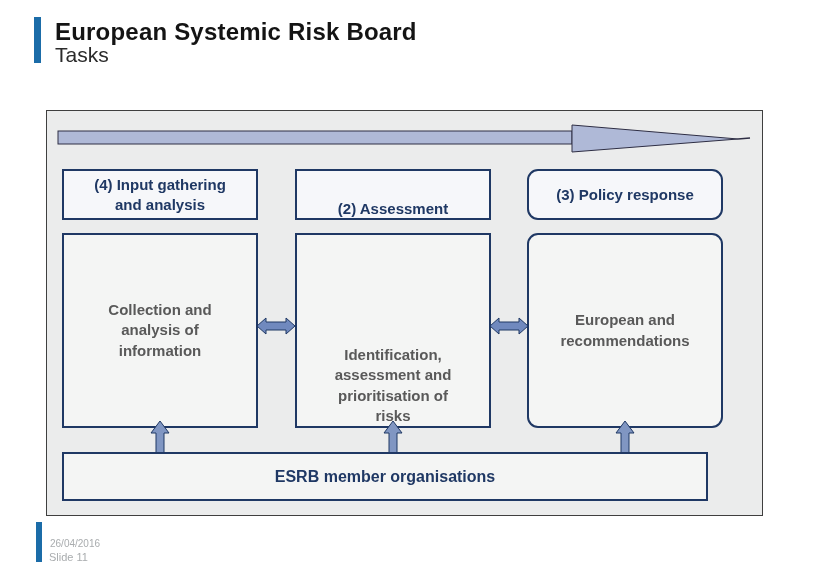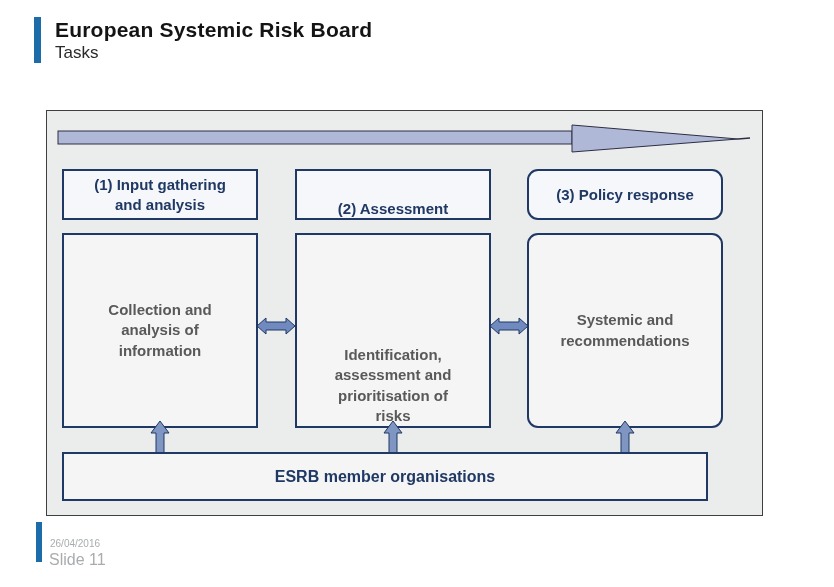--- a/index.html
+++ b/index.html
@@ -2,22 +2,22 @@
 <html><head>
 <meta charset="utf-8">
 <style>
   html,body{margin:0;padding:0;background:#fff;}
   .stage{
     position:relative;width:834px;height:587px;background:#ffffff;
     font-family:"Liberation Sans",sans-serif;overflow:hidden;
   }
   
   .accent-bar{position:absolute;left:34px;top:17px;width:7px;height:46px;background:#1B6CA8;}
-  .page-title{position:absolute;left:55px;top:18px;font-size:21px;font-weight:bold;color:#141414;letter-spacing:0.2px;}
-  .page-subtitle{position:absolute;left:55px;top:43px;font-size:17px;color:#2b2b2b;}
+  .page-title{position:absolute;left:55px;top:18px;font-size:24px;font-weight:bold;color:#141414;letter-spacing:0.2px;}
+  .page-subtitle{position:absolute;left:55px;top:43px;font-size:21px;color:#2b2b2b;}
   
   .container{
     position:absolute;left:46px;top:110px;width:717px;height:406px;
     background:#EBECEC;border:1px solid #3f3f3f;box-sizing:border-box;
   }
   .timeline-svg{position:absolute;left:0;top:0;width:717px;height:50px;}
   .hdr-box,.body-box,.esrb-box{
     position:absolute;box-sizing:border-box;border:2px solid #1F3864;
     display:flex;align-items:center;justify-content:center;text-align:center;
   }
@@ -28,57 +28,57 @@
   .col1{left:15px;} .col2{left:248px;align-items:flex-end;} .col3{left:480px;border-radius:11px;}
   .esrb-box{left:15px;top:341px;width:646px;height:49px;background:#F4F5F4;
     color:#1F3864;font-weight:bold;font-size:16px;}
   .dbl-arrow{position:absolute;top:203px;width:40px;height:24px;}
   .dbl1{left:209px;} .dbl2{left:442px;}
   .up-arrow{position:absolute;top:309px;width:20px;height:36px;}
   .up1{left:103px;} .up2{left:336px;} .up3{left:568px;}
   
   .footer-bar{position:absolute;left:36px;top:522px;width:6px;height:40px;background:#1B6CA8;}
   .footer-date{position:absolute;left:50px;top:538px;font-size:10px;color:#A9ACAE;}
-  .footer-slide{position:absolute;left:49px;top:551px;font-size:16px;color:#A9ACAE;text-align:center;}
+  .footer-slide{position:absolute;left:49px;top:551px;font-size:11px;color:#A9ACAE;text-align:center;}
 </style>
 </head>
 <body>
 
 <div class="stage">
 
   <div class="accent-bar"></div>
   <div class="page-title">European Systemic Risk Board</div>
   <div class="page-subtitle">Tasks</div>
 
   <div class="container">
 
     <svg class="timeline-svg" viewBox="0 0 717 50">
       <rect x="11" y="20" width="514" height="13" fill="#AFB9D7" stroke="#2e2e44" stroke-width="1"></rect>
       <polygon points="525,14 691,28 525,41" fill="#AFB9D7" stroke="#2e2e44" stroke-width="1"></polygon>
       <line x1="691" y1="28" x2="703" y2="27" stroke="#2e2e44" stroke-width="1.5"></line>
     </svg>
 
     <div class="hdr-box col1">
-      <span>(1) Input gathering and analysis</span>
+      <span>(4) Input gathering and analysis</span>
     </div>
     <div class="hdr-box col2">
       <span>(2) Assessment</span>
     </div>
     <div class="hdr-box col3">
       <span>(3) Policy response</span>
     </div>
 
     <div class="body-box col1">
       <span>Collection and analysis of information</span>
     </div>
     <div class="body-box col2">
       <span>Identification, assessment and prioritisation of risks</span>
     </div>
     <div class="body-box col3">
-      <span>Systemic and recommendations</span>
+      <span>European and recommendations</span>
     </div>
 
     <svg class="dbl-arrow dbl1" viewBox="0 0 40 24">
       <polygon points="1,12 10,4 10,8 30,8 30,4 39,12 30,20 30,16 10,16 10,20" fill="#7089BE" stroke="#1F3864" stroke-width="1"></polygon>
     </svg>
     <svg class="dbl-arrow dbl2" viewBox="0 0 40 24">
       <polygon points="1,12 10,4 10,8 30,8 30,4 39,12 30,20 30,16 10,16 10,20" fill="#7089BE" stroke="#1F3864" stroke-width="1"></polygon>
     </svg>
 
     <svg class="up-arrow up1" viewBox="0 0 20 36">

